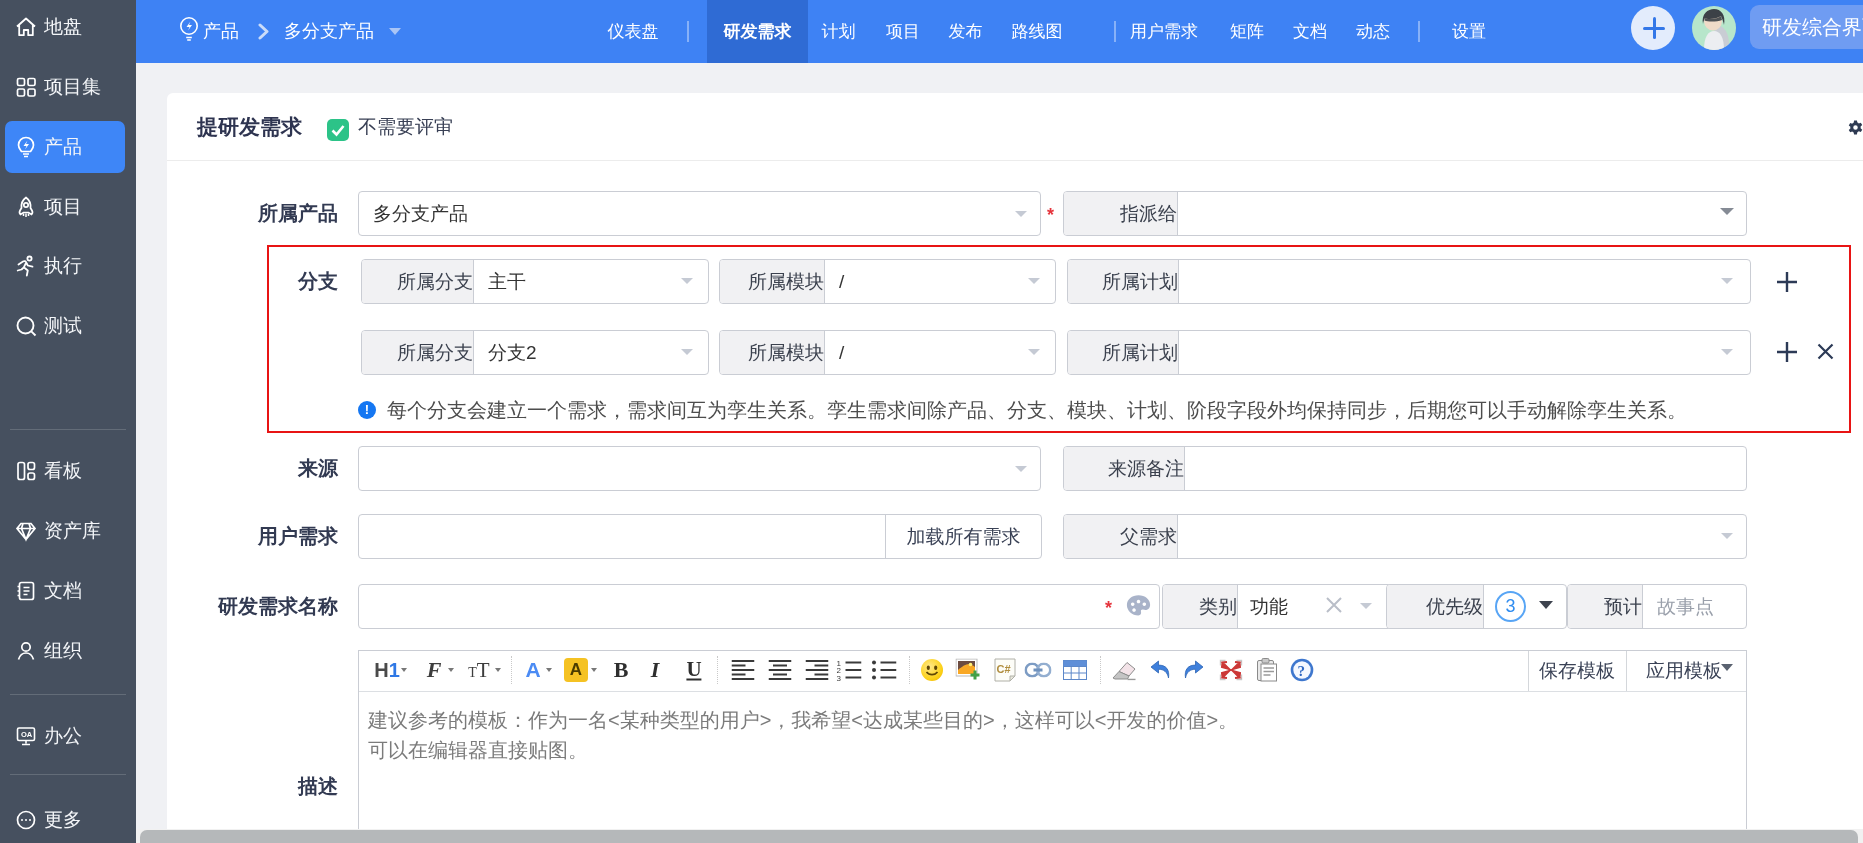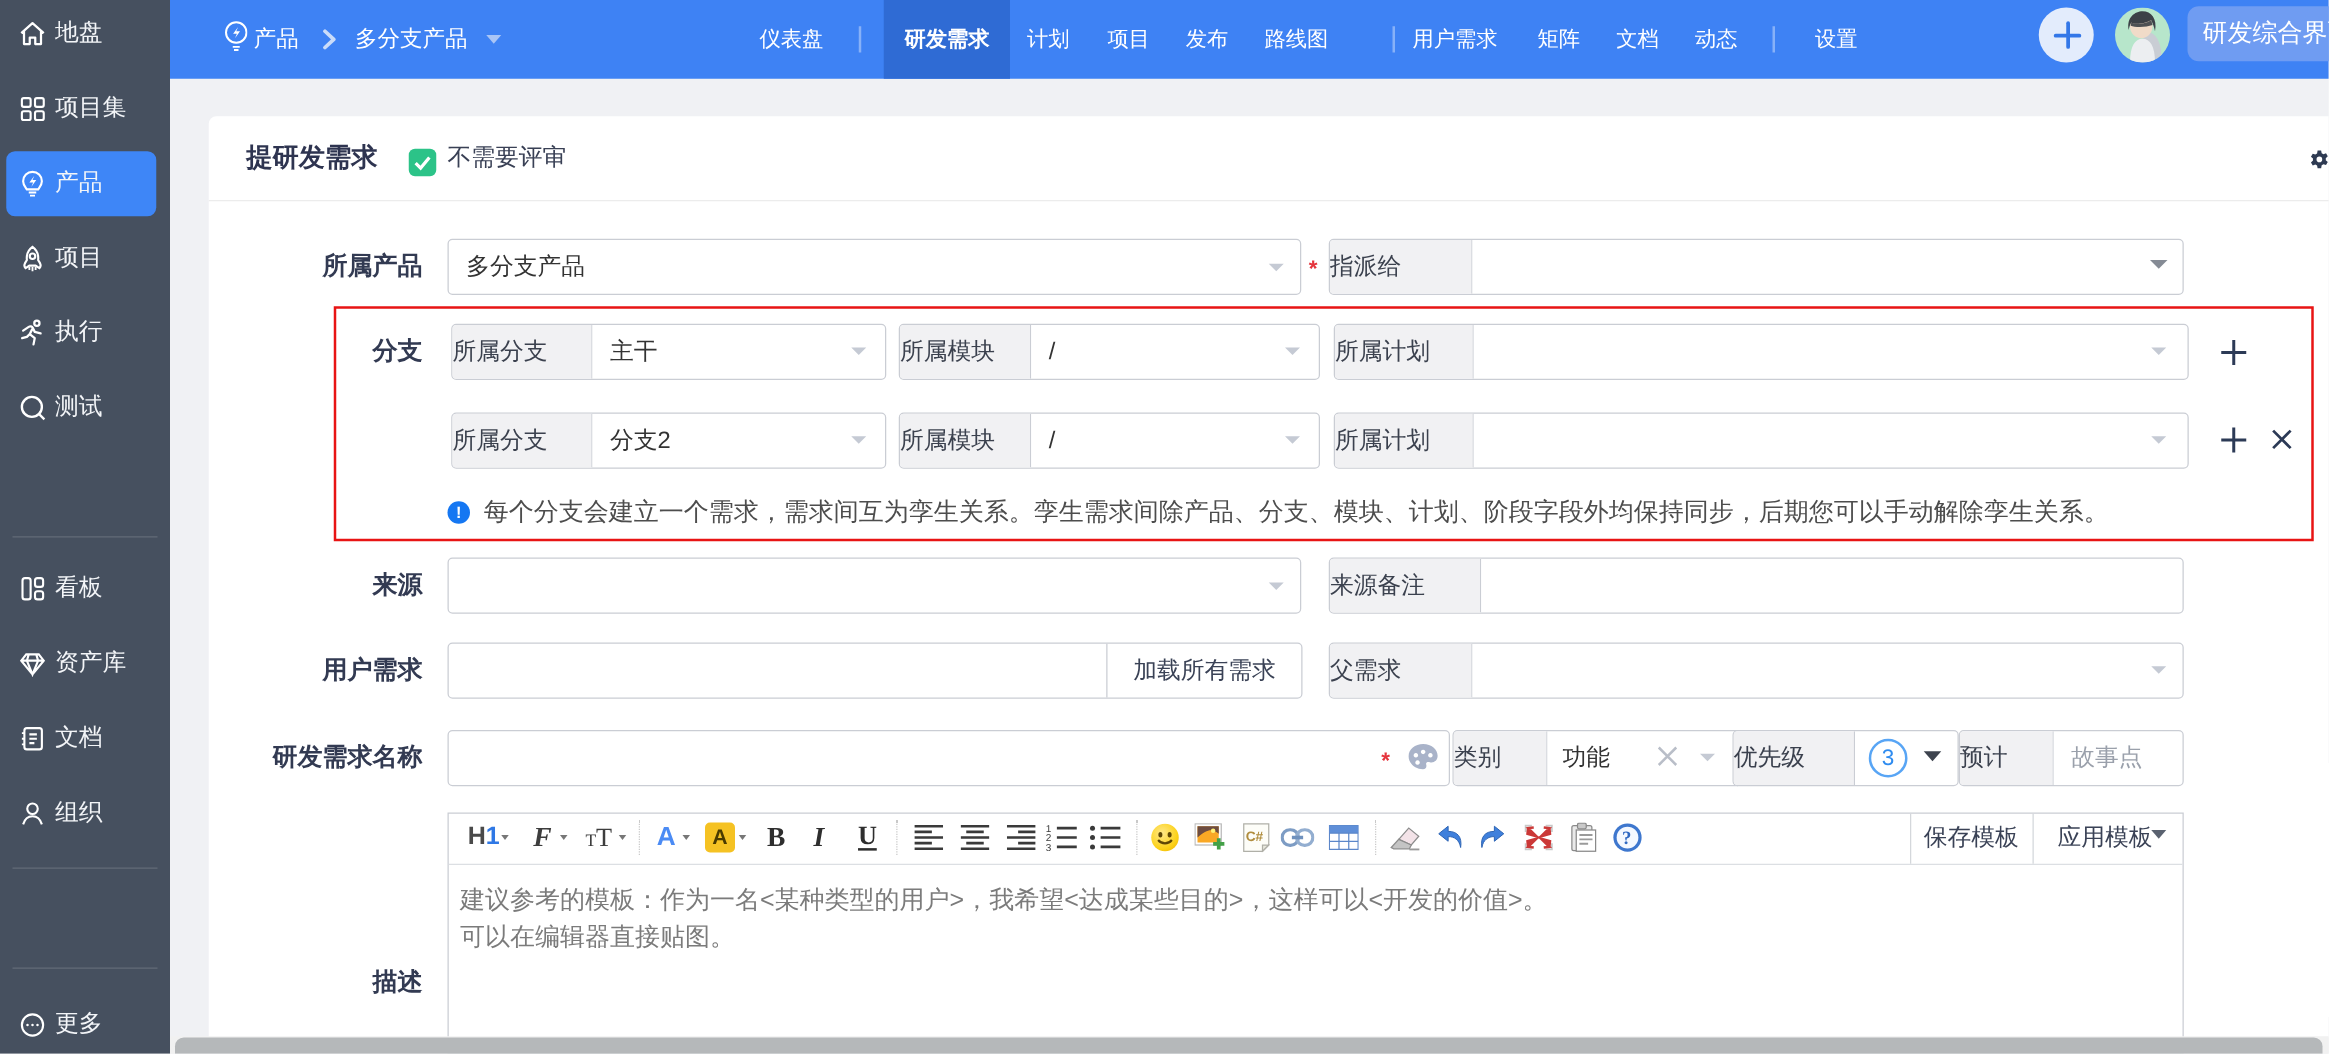--- a/index.html
+++ b/index.html
@@ -20,21 +20,21 @@
 .sitem .t { position:absolute; left:44px; top:0; line-height:52px; }
 .sdiv { position:absolute; left:10px; width:116px; height:1px; background:rgba(255,255,255,.16); }
 #sactive { position:absolute; left:5px; top:121px; width:120px; height:52px; background:#3e86f7; border-radius:7px; }
 
 #card { position:absolute; left:167px; top:93px; width:1696px; height:737px; background:#fff; border-radius:6px 0 0 0; }
 #hdrline { position:absolute; left:167px; top:160px; width:1696px; height:1px; background:#ececec; }
 
 .lbl { position:absolute; left:138px; width:200px; text-align:right; font-weight:bold; color:#323a52; font-size:20px; height:45px; line-height:45px; }
 .box { position:absolute; background:#fff; border:1px solid #cacdd4; border-radius:4px; height:45px; font-size:19px; color:#333; }
 .box .val { position:absolute; left:14px; top:0; line-height:43px; white-space:nowrap; }
-.glab { position:absolute; left:0; top:0; bottom:0; background:#f1f1f3; border-right:1px solid #cacdd4; border-radius:3px 0 0 3px; text-align:left; color:#3b414e; }
+.glab { position:absolute; left:0; top:0; bottom:0; background:#f1f1f3; border-right:1px solid #cacdd4; border-radius:3px 0 0 3px; text-align:right; color:#3b414e; }
 .glab span { display:block; line-height:43px; font-size:19px; }
 .caret { position:absolute; width:0; height:0; border-left:7px solid transparent; border-right:7px solid transparent; border-top:8px solid #a9aebb; }
 .caret.lt { border-left-width:6px; border-right-width:6px; border-top-width:6px; border-top-color:#c5cad4; }
 .caret.dark { border-top-color:#858b95; border-left-width:7px; border-right-width:7px; border-top-width:7px; }
 .star { color:#e5353d; font-weight:bold; font-size:18px; }
 </style>
 </head>
 <body>
 
 <div id="nav">
@@ -157,20 +157,28 @@
     <div class="t">文档</div>
   </div>
   <div class="sitem" style="top:625px">
     <svg width="24" height="24" viewBox="0 0 24 24" fill="none" stroke="#fff" stroke-width="1.7">
         <circle cx="12" cy="8" r="4.2"></circle>
         <path d="M4.5 20.5 c1.5-5 4-6.5 7.5-6.5 s6 1.5 7.5 6.5"></path>
       </svg>
     <div class="t">组织</div>
   </div>
   <div class="sdiv" style="top:694px"></div>
+  <div class="sitem" style="top:710px">
+    <svg width="24" height="24" viewBox="0 0 24 24" fill="none" stroke="#fff" stroke-width="1.6">
+        <rect x="3.5" y="4" width="17" height="12.5" rx="1.5"></rect>
+        <path d="M12 16.5 v3 M8 20.5 h8"></path>
+        <text x="7" y="13" font-size="7.5" fill="#fff" stroke="none" font-family="Liberation Sans,sans-serif" font-weight="bold">OA</text>
+      </svg>
+    <div class="t">办公</div>
+  </div>
   <div class="sdiv" style="top:774px"></div>
   <div class="sitem" style="top:794px">
     <svg width="24" height="24" viewBox="0 0 24 24" fill="none" stroke="#fff" stroke-width="1.7">
         <circle cx="12" cy="12" r="8.5"></circle>
         <circle cx="8" cy="12" r="1" fill="#fff" stroke="none"></circle>
         <circle cx="12" cy="12" r="1" fill="#fff" stroke="none"></circle>
         <circle cx="16" cy="12" r="1" fill="#fff" stroke="none"></circle>
       </svg>
     <div class="t">更多</div>
   </div>

